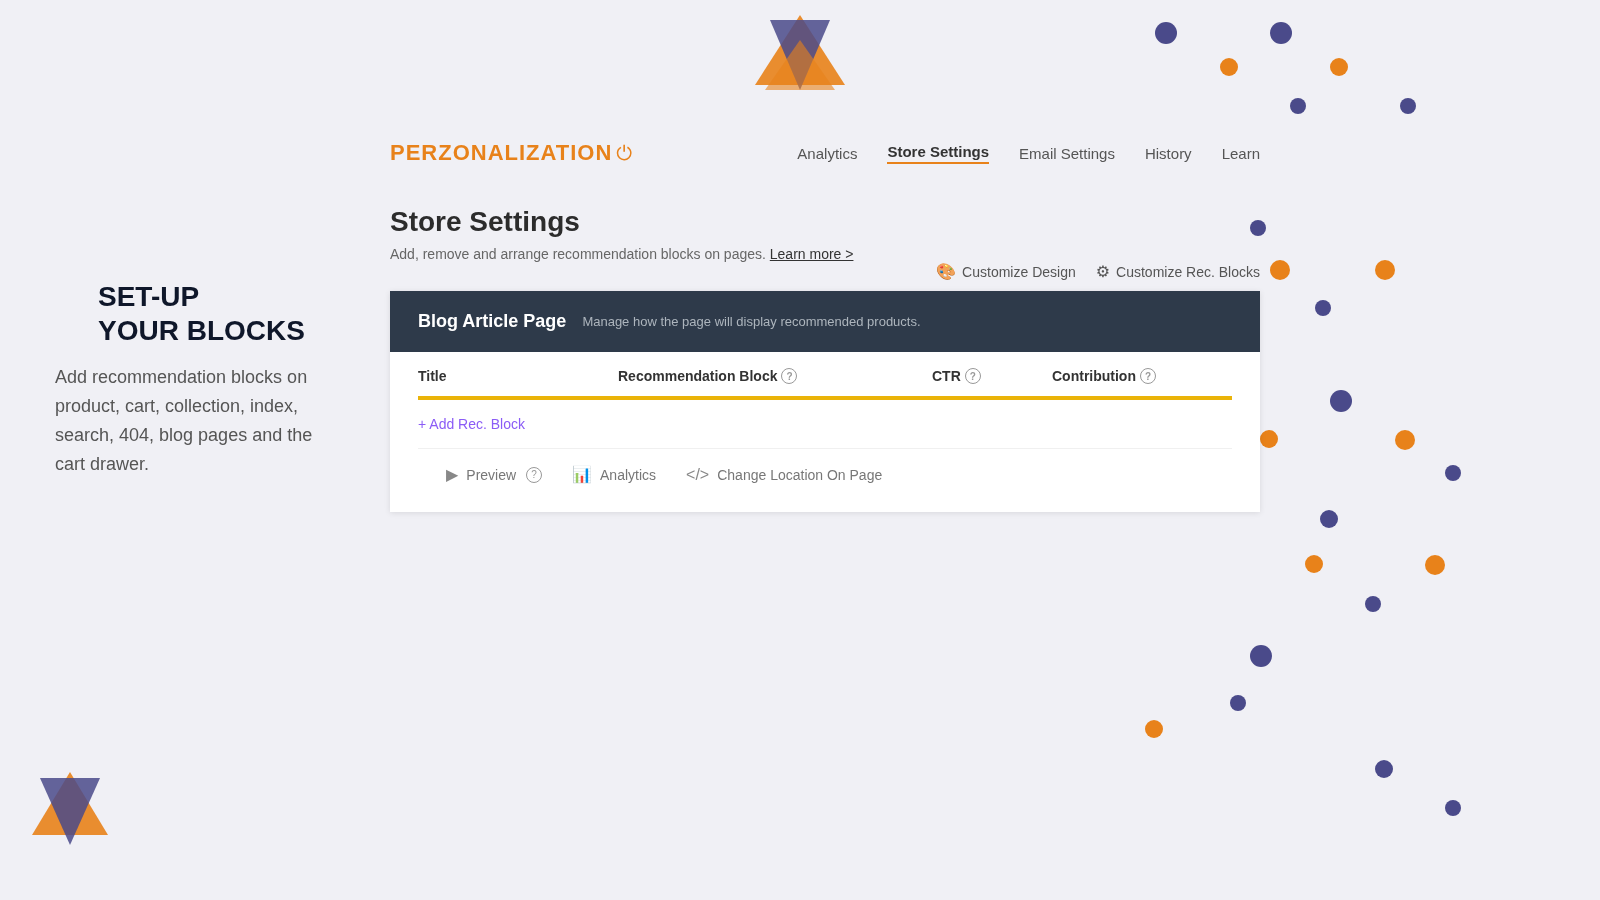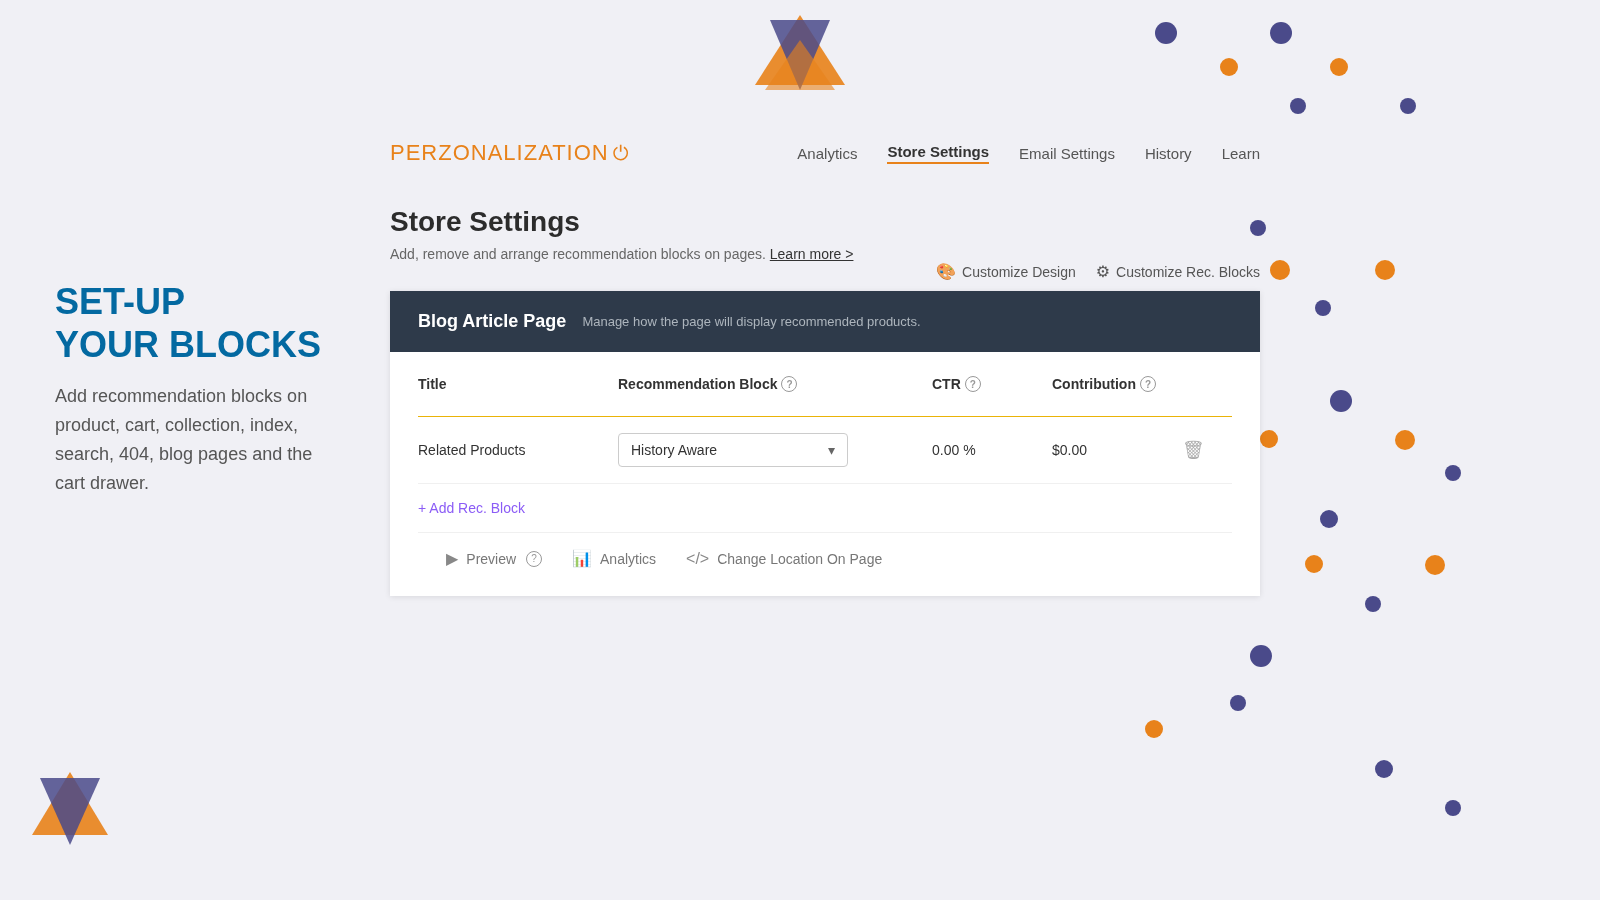--- a/index.html
+++ b/index.html
@@ -42,21 +42,21 @@
       align-items: center;
       margin-bottom: 40px;
     }
     .nav-logo {
       display: flex;
       align-items: center;
       gap: 4px;
     }
     .nav-logo-text {
       font-size: 22px;
-      font-weight: 400;
+      font-weight: 700;
       color: #e8821a;
       letter-spacing: 1px;
       text-transform: uppercase;
     }
     .nav-logo-icon {
       font-size: 20px;
       color: #e8821a;
     }
     .nav-links {
       margin-left: auto;
@@ -138,23 +138,22 @@
       color: #adb5bd;
     }
     .card-body {
       padding: 0 28px 28px;
     }
 
     
     .table-header {
       display: grid;
       grid-template-columns: 200px 1fr 120px 130px 50px;
-      padding: 16px 0 24px;
-      border-bottom: 1px solid #eab308;
-      margin-top: 8px;
+      padding: 16px 0 12px;
+      border-bottom: 4px solid #eab308;
     }
     .th {
       font-size: 14px;
       font-weight: 600;
       color: #333;
       display: flex;
       align-items: center;
       gap: 4px;
     }
     .table-row {
@@ -226,25 +225,26 @@
     }
 
     
     .left-panel {
       position: absolute;
       left: 55px;
       top: 280px;
       width: 280px;
     }
     .left-headline {
-      font-size: 36px;
+      font-size: 28px;
       font-weight: 800;
-      color: #0369a1;
+      color: #0f172a;
       line-height: 1.2;
       margin-bottom: 16px;
+      margin-left: 43px;
     }
     .left-body {
       font-size: 18px;
       color: #555;
       line-height: 1.6;
     }
 
     
     .bottom-diamond {
       position: absolute;
@@ -382,36 +382,20 @@
           <span>CTR</span>
           <span class="info-circle">?</span>
         </div>
         <div class="th">
           <span>Contribution</span>
           <span class="info-circle">?</span>
         </div>
         <div class="th"></div>
       </div>
 
-      <div class="table-row">
-        <div class="td">
-          <span>Related Products</span>
-        </div>
-        <div class="td">
-          <div class="dropdown">
-            <span>History Aware</span>
-            <span class="dropdown-arrow">▾</span>
-          </div>
-        </div>
-        <div class="td">0.00 %</div>
-        <div class="td">$0.00</div>
-        <div class="td">
-          <span class="delete-icon">🗑</span>
-        </div>
-      </div>
 
       <div class="add-block-row">
         <button class="add-block-btn">
           <span>+ Add Rec. Block</span>
         </button>
       </div>
 
       <div class="card-footer">
         <button class="footer-btn">
           <span class="f-icon">▶</span>

